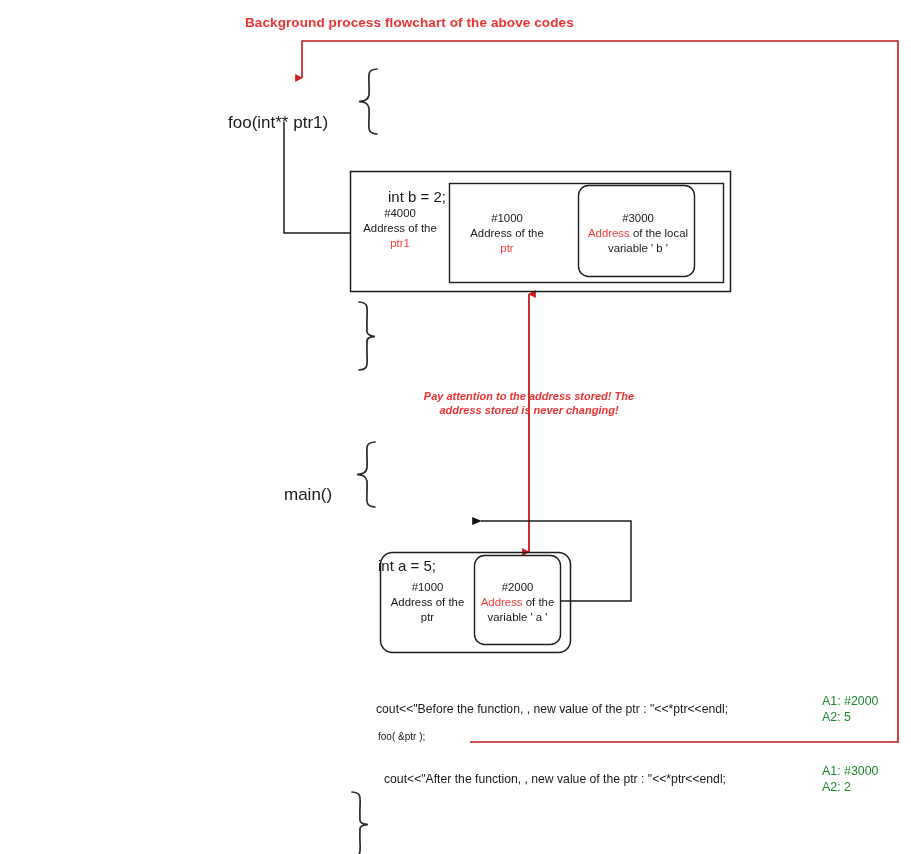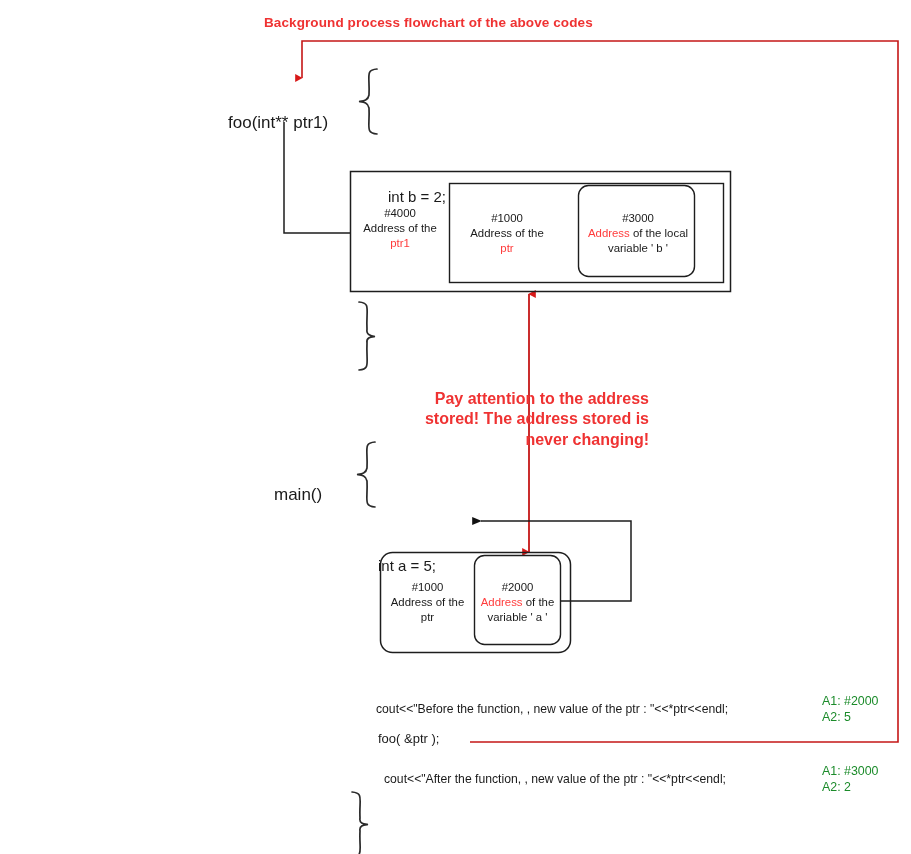--- a/index.html
+++ b/index.html
@@ -26,46 +26,46 @@
   .txt {
     position: absolute;
     white-space: nowrap;
     color: #1a1a1a;
   }
   .title {
     color: #ef3232;
     font-weight: bold;
     font-size: 13.5px;
     letter-spacing: 0.1px;
-    margin-left: 19px;
   }
   .note {
     color: #ef3232;
     font-weight: bold;
-    font-size: 16px;
-    text-align: right;
+    font-size: 11px;
+    text-align: center;
     white-space: normal;
     line-height: 1.28;
+    font-style: italic;
   }
   .fn-label {
     font-size: 17px;
     color: #1a1a1a;
     margin-top: 27px;
   }
   .stmt {
     font-size: 15px;
     color: #1a1a1a;
     margin-top: 44px;
   }
   .code {
     font-size: 12.2px;
     color: #1a1a1a;
   }
   .code-call {
-    font-size: 13px;
+    font-size: 10px;
     color: #1a1a1a;
   }
   .green {
     color: #1b8b2a;
     font-size: 12.4px;
     line-height: 1.32;
     white-space: normal;
   }
   .cell {
     position: absolute;
@@ -135,21 +135,21 @@
     <g fill="none" stroke="#2a2a2a" stroke-width="1.7" stroke-linecap="round">
       <path d="M352,792 C364,793 359,799 360,818 C359,824 364,824 368,824.5
                C364,825 359,825 360,831 C359,850 364,856 352,857"></path>
     </g>
   </svg>
 
   <div class="txt title" style="left:245px; top:15px;">Background process flowchart of the above codes</div>
 
   <div class="txt fn-label" style="left:228px; top:86px;">foo(int** ptr1)</div>
 
-  <div class="txt fn-label" style="left:274px; top:458px;text-align:right;">main()</div>
+  <div class="txt fn-label" style="left:284px; top:458px;text-align:right;">main()</div>
 
   <div class="txt stmt" style="left:388px; top:144px;">int b = 2;</div>
 
   <div class="txt stmt" style="left:378px; top:513px;">int a = 5;</div>
 
   <div class="note" style="position:absolute; left:409px; top:389px; width:240px;">Pay attention to the address stored! The address stored is never changing!</div>
 
   <div class="cell" style="left:350px; top:206px; width:100px;">
     <div>#4000</div>
     <div>Address of the</div>

